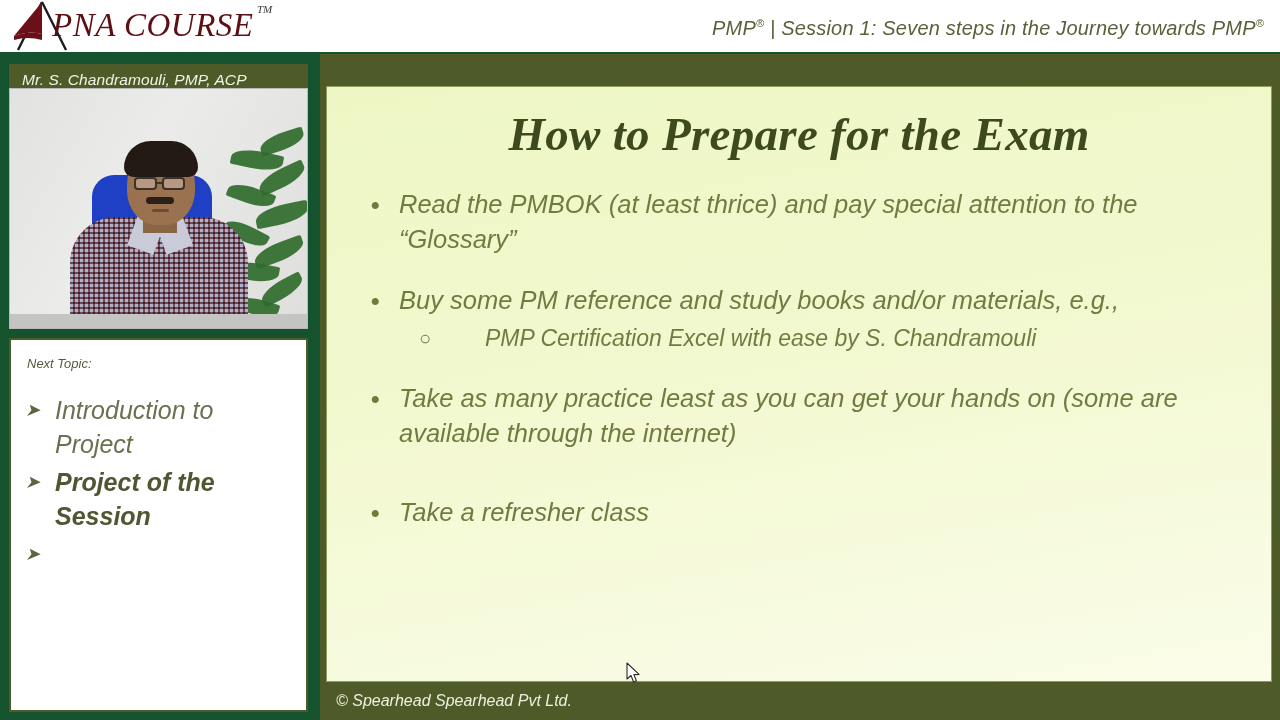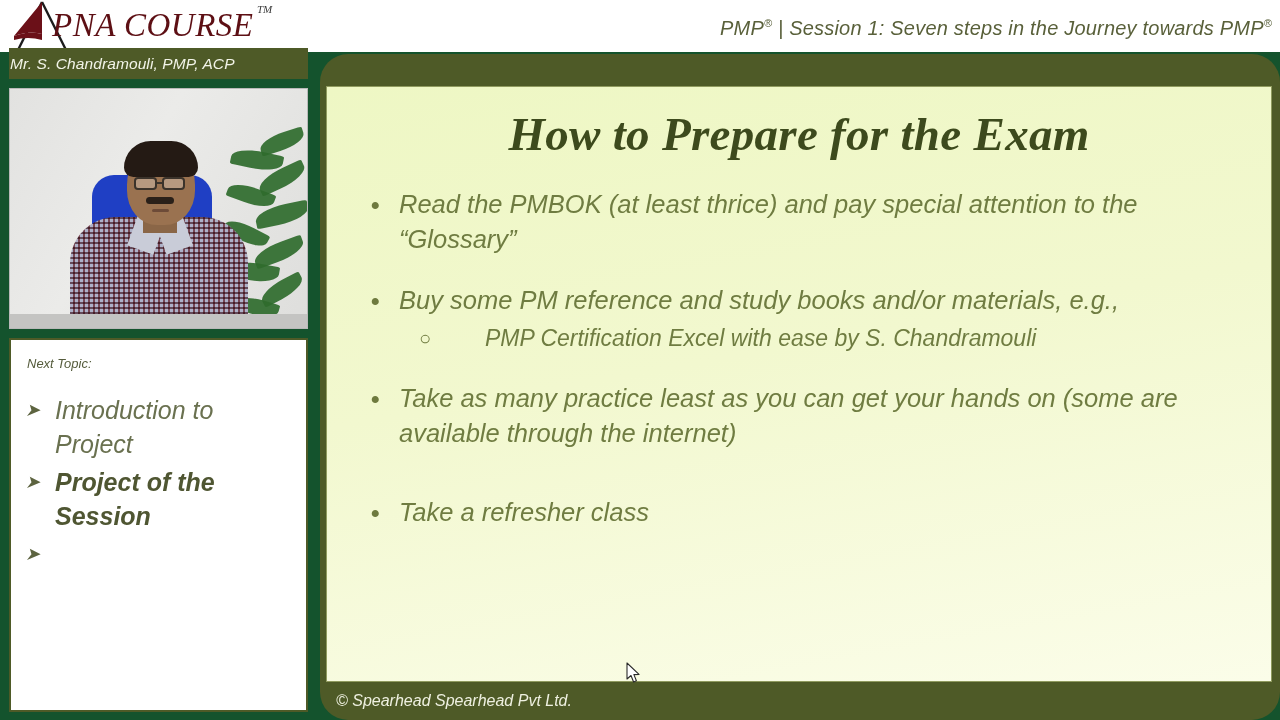--- a/index.html
+++ b/index.html
@@ -15,29 +15,29 @@
   .logo-wrap { position:absolute; left:4px; top:2px; width:280px; height:46px; }
   .logo-mark { position:absolute; left:4px; top:-2px; width:62px; height:52px; }
   .logo-text { position:absolute; left:48px; top:4px;
                font-family:"Liberation Serif", serif;
                font-size:33px; letter-spacing:.5px; color:#5d0f14;
                white-space:nowrap; line-height:38px; }
   .logo-tm  { position:absolute; left:253px; top:1px;
               font-family:"Liberation Serif", serif;
               font-size:11px; color:#3a3a3a; }
 
-  .session-title { position:absolute; right:8px; top:17px;
+  .session-title { position:absolute; right:16px; top:17px;
                    font-size:20px; color:#59603a; white-space:nowrap;
                    letter-spacing:.2px; }
   .session-title sup { font-size:11px; vertical-align:super; }
 
   
-  .name-bar { position:absolute; left:9px; top:48px; width:299px; height:31px;
+  .name-bar { position:absolute; left:9px; top:64px; width:299px; height:31px;
               background:#4e5a27; color:#f2f4e8; font-size:15.5px;
-              display:flex; align-items:center; padding-left:1px;
+              display:flex; align-items:center; padding-left:13px;
               letter-spacing:.1px; }
 
   .video { position:absolute; left:9px; top:88px; width:299px; height:241px;
            background:#d9d9d9; overflow:hidden;
            border:1px solid #b9b9b9; }
   .v-wall { position:absolute; inset:0;
             background:linear-gradient(120deg,#e2e2e0 0%,#ebebe9 40%,#dededc 100%); }
   .v-chair { position:absolute; left:82px; top:86px; width:120px; height:155px;
              background:#1f3fc4; border-radius:22px 22px 0 0; }
   .v-body { position:absolute; left:60px; top:128px; width:178px; height:115px;
@@ -75,21 +75,21 @@
   .next-title { margin:16px 0 0 16px; font-size:13px; color:#555c3c; }
   .nt-list { margin:22px 0 0 14px; }
   .nt-item { display:flex; align-items:flex-start; margin-bottom:4px; }
   .nt-arrow { width:30px; flex:0 0 30px; font-size:18px; color:#5d6440;
               line-height:34px; text-align:left; }
   .nt-label { font-size:25px; line-height:34px; color:#6a7150; max-width:222px; }
   .nt-item.bold .nt-label { font-weight:bold; color:#4f5632; }
 
   
   .slide { position:absolute; left:320px; top:54px; width:960px; height:666px;
-           background:#4e5a27;border-radius:28px; }
+           background:#4e5a27; }
   .slide-inner { position:absolute; left:6px; top:32px; right:8px; bottom:38px;
                  background:linear-gradient(170deg,#eef7c4 0%,#f2f8cf 45%,#fbfde9 100%);
                  border:1px solid #8f9a5e; }
   .slide-title { text-align:center; margin-top:20px;
                  font-family:"Liberation Serif", serif; font-weight:bold;
                  font-size:47px; color:#3d4a1d; letter-spacing:.3px; }
 
   .bullets { margin:26px 24px 0 24px; }
   .b-row { display:flex; align-items:flex-start; margin-bottom:26px; }
   .b-dot { flex:0 0 48px; font-size:26px; line-height:36px; color:#6e7a3e;

